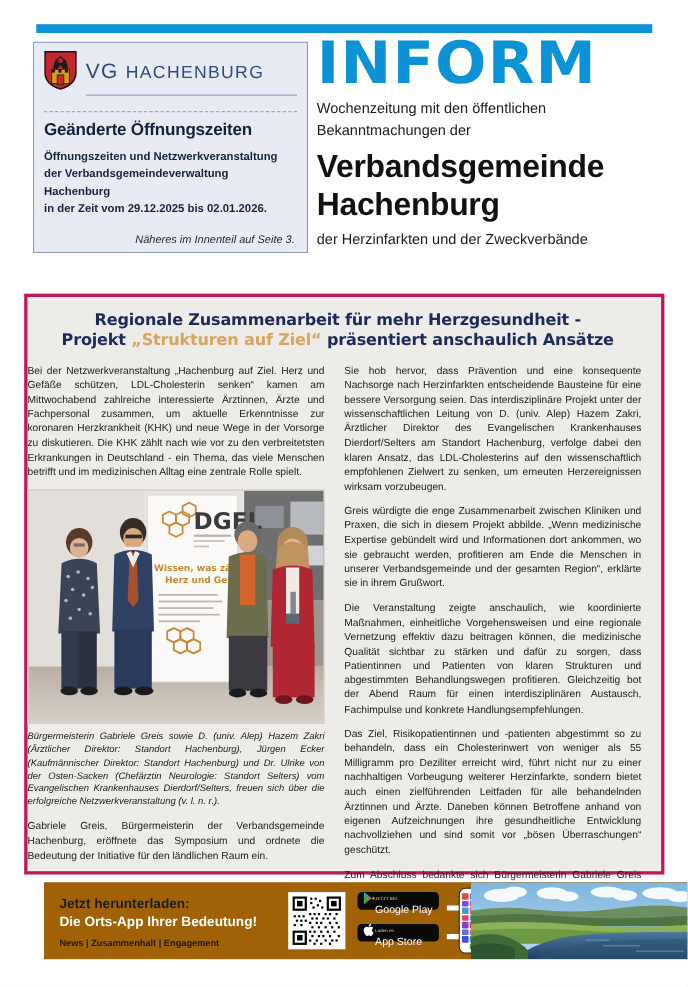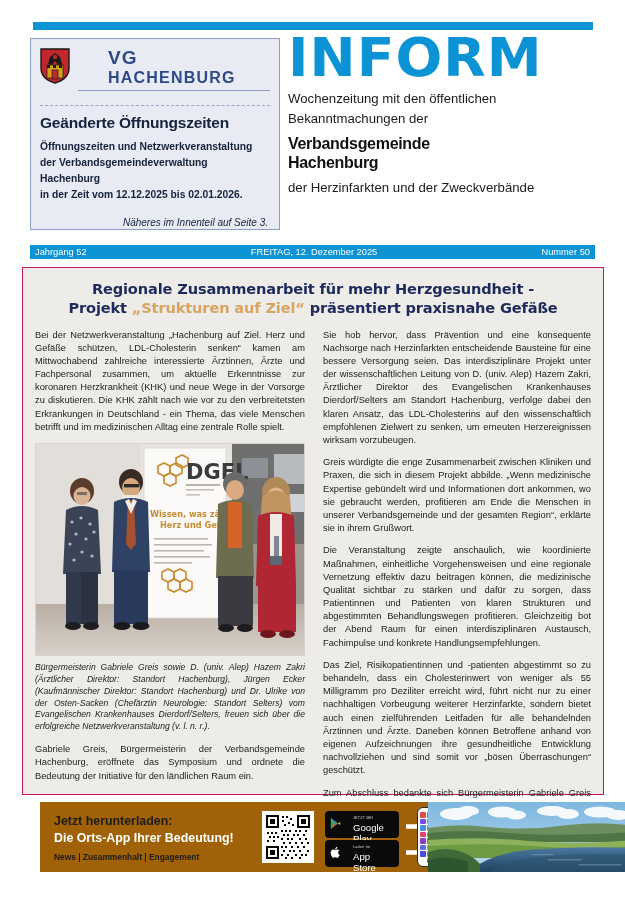--- a/index.html
+++ b/index.html
@@ -59,26 +59,25 @@
     gap: 8px;
   }
   .crest {
     width: 30px;
     height: 36px;
     flex: 0 0 auto;
     position: relative;
   }
   .vg-title {
     font-size: 19px;
-    font-weight: bold;
+    font-weight: normal;
     letter-spacing: 1.2px;
     color: #2e4a86;
     line-height: 1;
     padding-top: 2px;
-    margin-left: 30px;
   }
   .vg-title .small-caps { font-size: 16px; }
   .vg-rule {
     margin: 4px 0 0 38px;
     height: 1px;
     background: #8d9ec4;
   }
   .vg-rule2 {
     margin: 14px 0 0 0;
     border-top: 1px dashed #9aa8c6;
@@ -123,21 +122,21 @@
     transform: scaleX(1.04);
     transform-origin: left center;
   }
   .sub1 {
     font-size: 13.2px;
     color: #1a1a1a;
     margin-top: 6px;
     line-height: 1.52;
   }
   .vg-big {
-    font-size: 16px;
+    font-size: 29px;
     font-weight: bold;
     color: #111111;
     line-height: 1.18;
     margin-top: 6px;
     letter-spacing: -0.3px;
   }
   .sub2 {
     font-size: 13.2px;
     color: #1a1a1a;
     margin-top: 7px;
@@ -163,23 +162,23 @@
   .issue-bar .right { flex: 0 0 auto; }
 
   
   .article {
     position: absolute;
     left: 22px;
     top: 267px;
     width: 582px;
     height: 528px;
     background: #eeece9;
-    border: 1px solid #be185d;
+    border: 3px solid #be185d;
     box-sizing: border-box;
-    padding: 11px 12px 0 12px;
+    padding: 11px 12px 0 0;
   }
   .headline {
     text-align: center;
     font-size: 14.6px;
     font-weight: bold;
     color: #1d2a5c;
     line-height: 1.32;
     letter-spacing: -0.15px;
     font-family: "DejaVu Sans", sans-serif;
   }
@@ -261,26 +260,26 @@
     top: 9px;
     width: 52px;
     height: 52px;
     background: #ffffff;
     padding: 2px;
     box-sizing: border-box;
   }
   .store-badge {
     position: absolute;
     width: 74px;
-    height: 27px;
+    height: 16px;
     background: #0a0a0a;
     border-radius: 4px;
     display: flex;
     align-items: center;
-    gap: 12px;
+    gap: 0;
     padding: 0 5px;
     box-sizing: border-box;
   }
   .store-badge .bsub {
     font-size: 3.8px;
     color: #d9d9d9;
     line-height: 1.1;
     letter-spacing: .2px;
   }
   .store-badge .bmain {
@@ -360,51 +359,46 @@
           <span class="small-caps" style="text-transform:uppercase;">Hachenburg</span>
         </div>
       </div>
       <div class="vg-rule"></div>
       <div class="vg-rule2"></div>
 
       <div class="announce-h">Geänderte Öffnungszeiten</div>
       <div class="announce-body">
         <div>Öffnungszeiten und Netzwerkveranstaltung</div>
         <div>der Verbandsgemeindeverwaltung Hachenburg</div>
-        <div>in der Zeit vom 12.12.2025 bis 02.01.2026.</div>
+        <div>in der Zeit vom 29.12.2025 bis 02.01.2026.</div>
       </div>
       <div class="announce-note">Näheres im Innenteil auf Seite 3.</div>
     </div>
 
     <div class="masthead">
       <div class="inform">INFORM</div>
       <div class="sub1">
         <div>Wochenzeitung mit den öffentlichen</div>
         <div>Bekanntmachungen der</div>
       </div>
       <div class="vg-big">
         <div>Verbandsgemeinde</div>
         <div>Hachenburg</div>
       </div>
       <div class="sub2">der Herzinfarkten und der Zweckverbände</div>
     </div>
   </div>
 
-  <div class="issue-bar">
-    <span class="left">Jahrgang 52</span>
-    <span class="mid">FREITAG, 12. Dezember 2025</span>
-    <span class="right">Nummer 50</span>
-  </div>
 
   <div class="article">
 
     <div class="headline">
       <div>Regionale Zusammenarbeit für mehr Herzgesundheit -</div>
       <div>
-        <span>Projekt </span><span class="hl-accent">„Strukturen auf Ziel“</span><span> präsentiert praxisnahe Gefäße</span>
+        <span>Projekt </span><span class="hl-accent">„Strukturen auf Ziel“</span><span> präsentiert anschaulich Ansätze</span>
       </div>
     </div>
 
     <div class="cols">
 
       <div class="col">
         <p>Bei der Netzwerkveranstaltung „Hachenburg auf Ziel. Herz und Gefäße schützen, LDL-Cholesterin senken“ kamen am Mittwochabend zahlreiche interessierte Ärztinnen, Ärzte und Fachpersonal zusammen, um aktuelle Erkenntnisse zur koronaren Herzkrankheit (KHK) und neue Wege in der Vorsorge zu diskutieren. Die KHK zählt nach wie vor zu den verbreitetsten Erkrankungen in Deutschland - ein Thema, das viele Menschen betrifft und im medizinischen Alltag eine zentrale Rolle spielt.</p>
 
         <div class="photo">
           <svg viewBox="0 0 270 213" width="270" height="213" preserveAspectRatio="none" aria-hidden="true">

